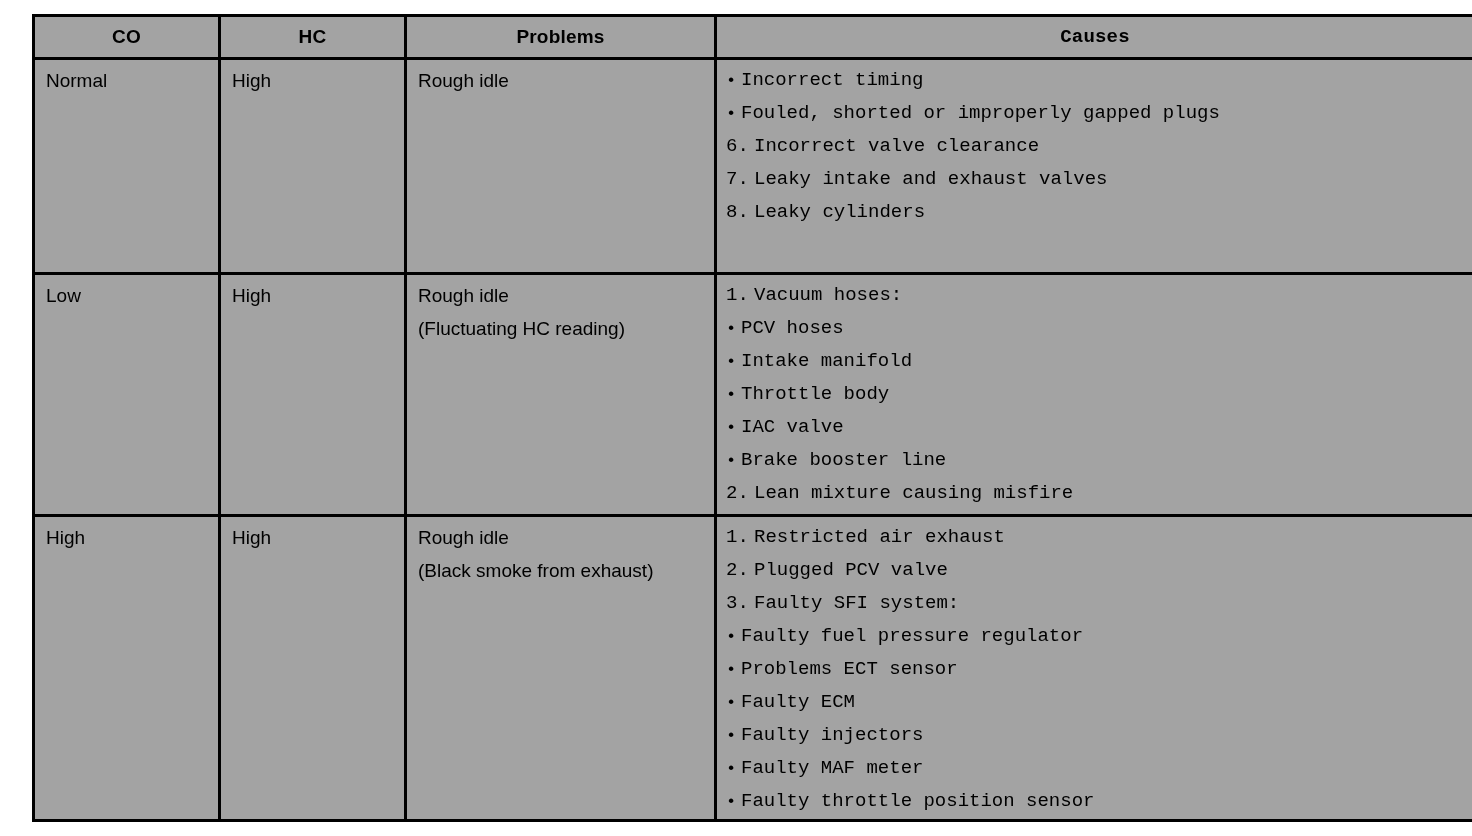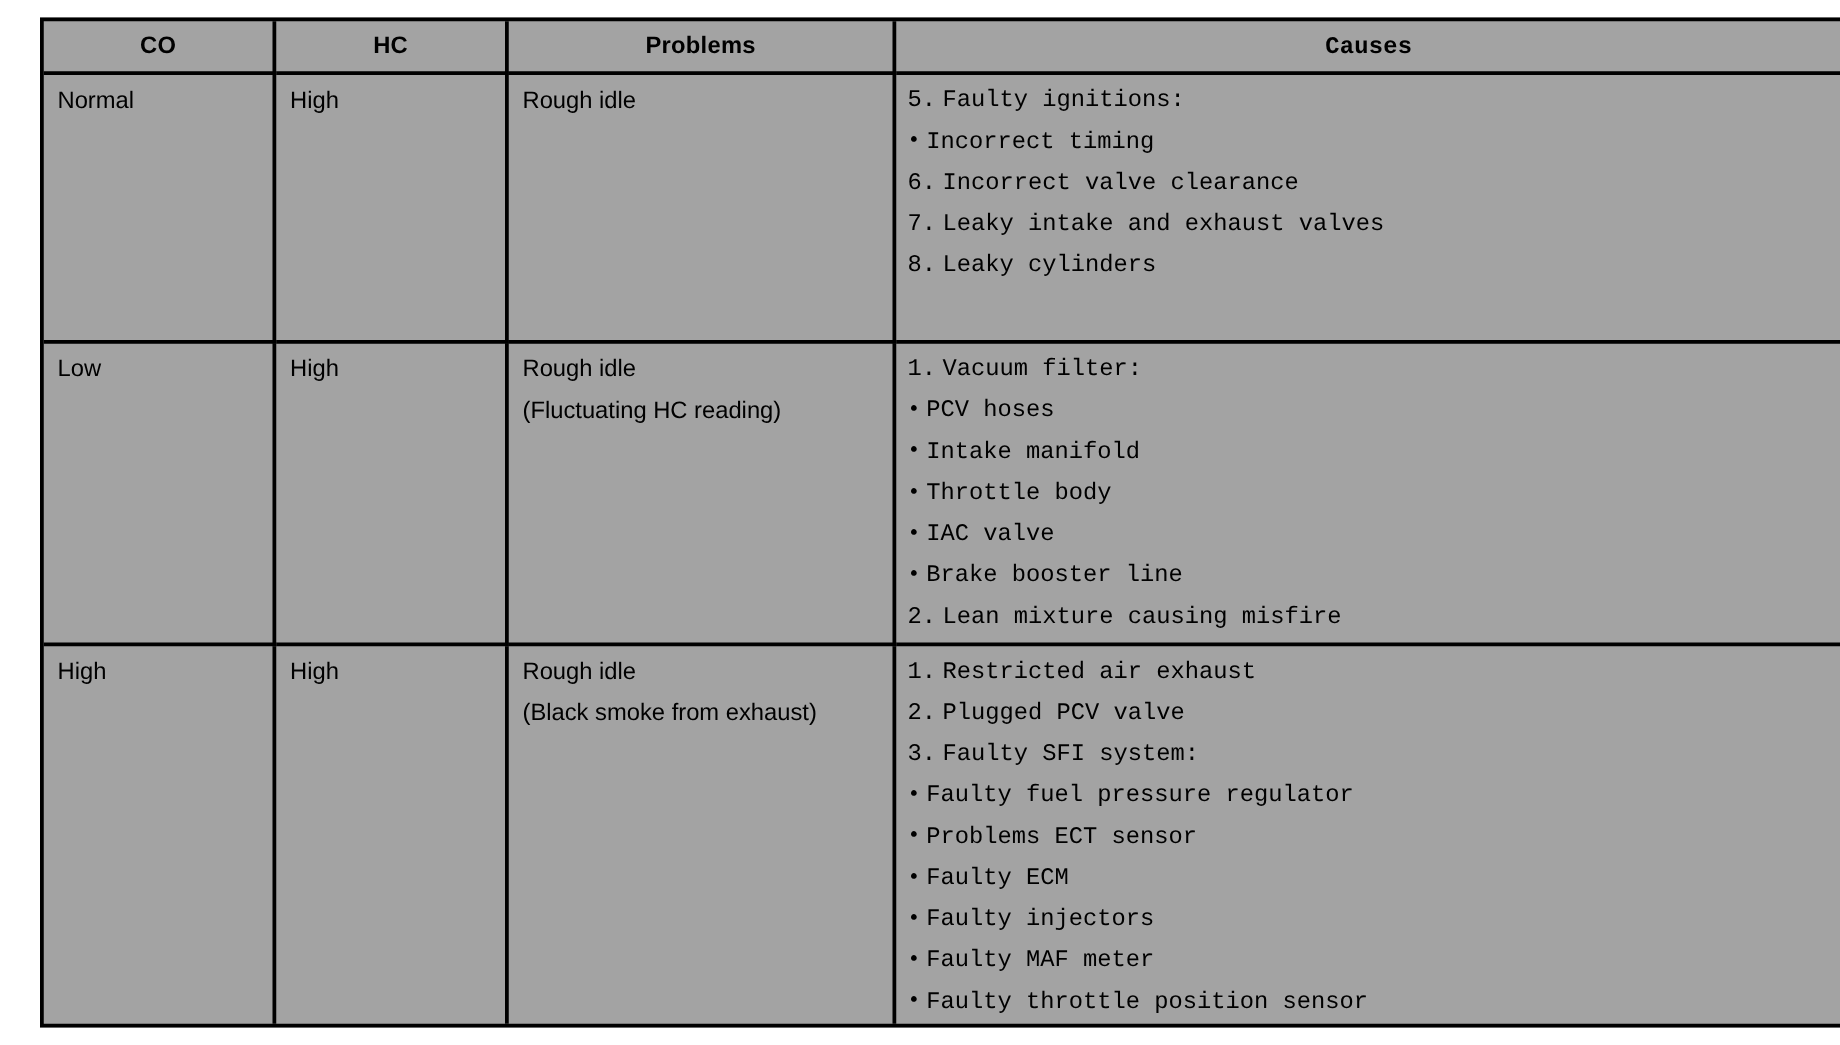--- a/index.html
+++ b/index.html
@@ -68,39 +68,39 @@
   <div class="cell body-cell">
       <div class="line">Normal</div>
     </div>
   <div class="cell body-cell">
       <div class="line">High</div>
     </div>
   <div class="cell body-cell">
       <div class="line">Rough idle</div>
     </div>
   <div class="cell causes-cell col-last">
-      <div class="line"><span class="marker num">5.</span><span class="item-text">Faulty ignitions:</span></div>
       <div class="line"><span class="marker bullet">•</span><span class="item-text">Incorrect timing</span></div>
+      <div class="line"><span class="marker bullet">•</span><span class="item-text">Fouled, shorted or improperly gapped plugs</span></div>
       <div class="line"><span class="marker num">6.</span><span class="item-text">Incorrect valve clearance</span></div>
       <div class="line"><span class="marker num">7.</span><span class="item-text">Leaky intake and exhaust valves</span></div>
       <div class="line"><span class="marker num">8.</span><span class="item-text">Leaky cylinders</span></div>
     </div>
 
   <div class="cell body-cell">
       <div class="line">Low</div>
     </div>
   <div class="cell body-cell">
       <div class="line">High</div>
     </div>
   <div class="cell body-cell">
       <div class="line">Rough idle</div>
       <div class="line">(Fluctuating HC reading)</div>
     </div>
   <div class="cell causes-cell col-last">
-      <div class="line"><span class="marker num">1.</span><span class="item-text">Vacuum filter:</span></div>
+      <div class="line"><span class="marker num">1.</span><span class="item-text">Vacuum hoses:</span></div>
       <div class="line"><span class="marker bullet">•</span><span class="item-text">PCV hoses</span></div>
       <div class="line"><span class="marker bullet">•</span><span class="item-text">Intake manifold</span></div>
       <div class="line"><span class="marker bullet">•</span><span class="item-text">Throttle body</span></div>
       <div class="line"><span class="marker bullet">•</span><span class="item-text">IAC valve</span></div>
       <div class="line"><span class="marker bullet">•</span><span class="item-text">Brake booster line</span></div>
       <div class="line"><span class="marker num">2.</span><span class="item-text">Lean mixture causing misfire</span></div>
     </div>
 
   <div class="cell body-cell row-last">
       <div class="line">High</div>

